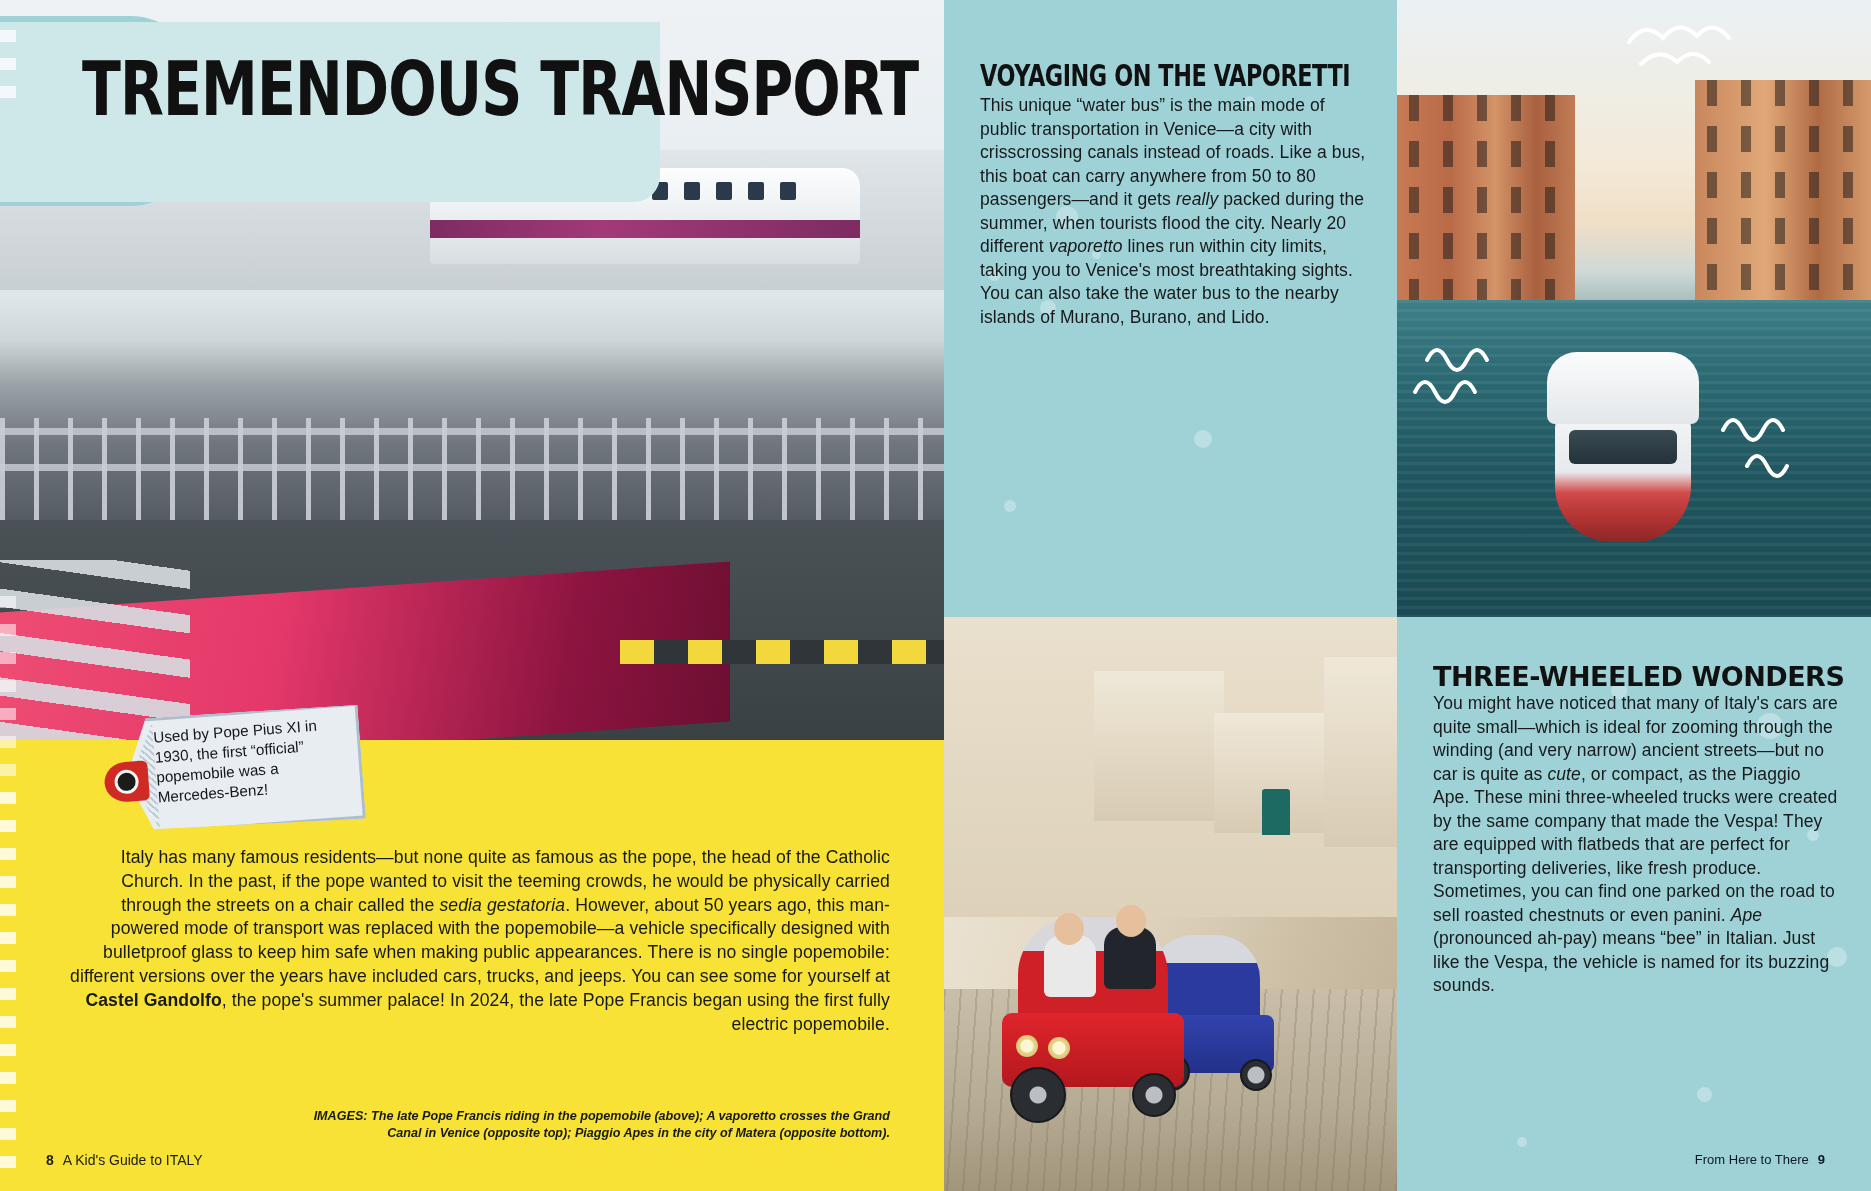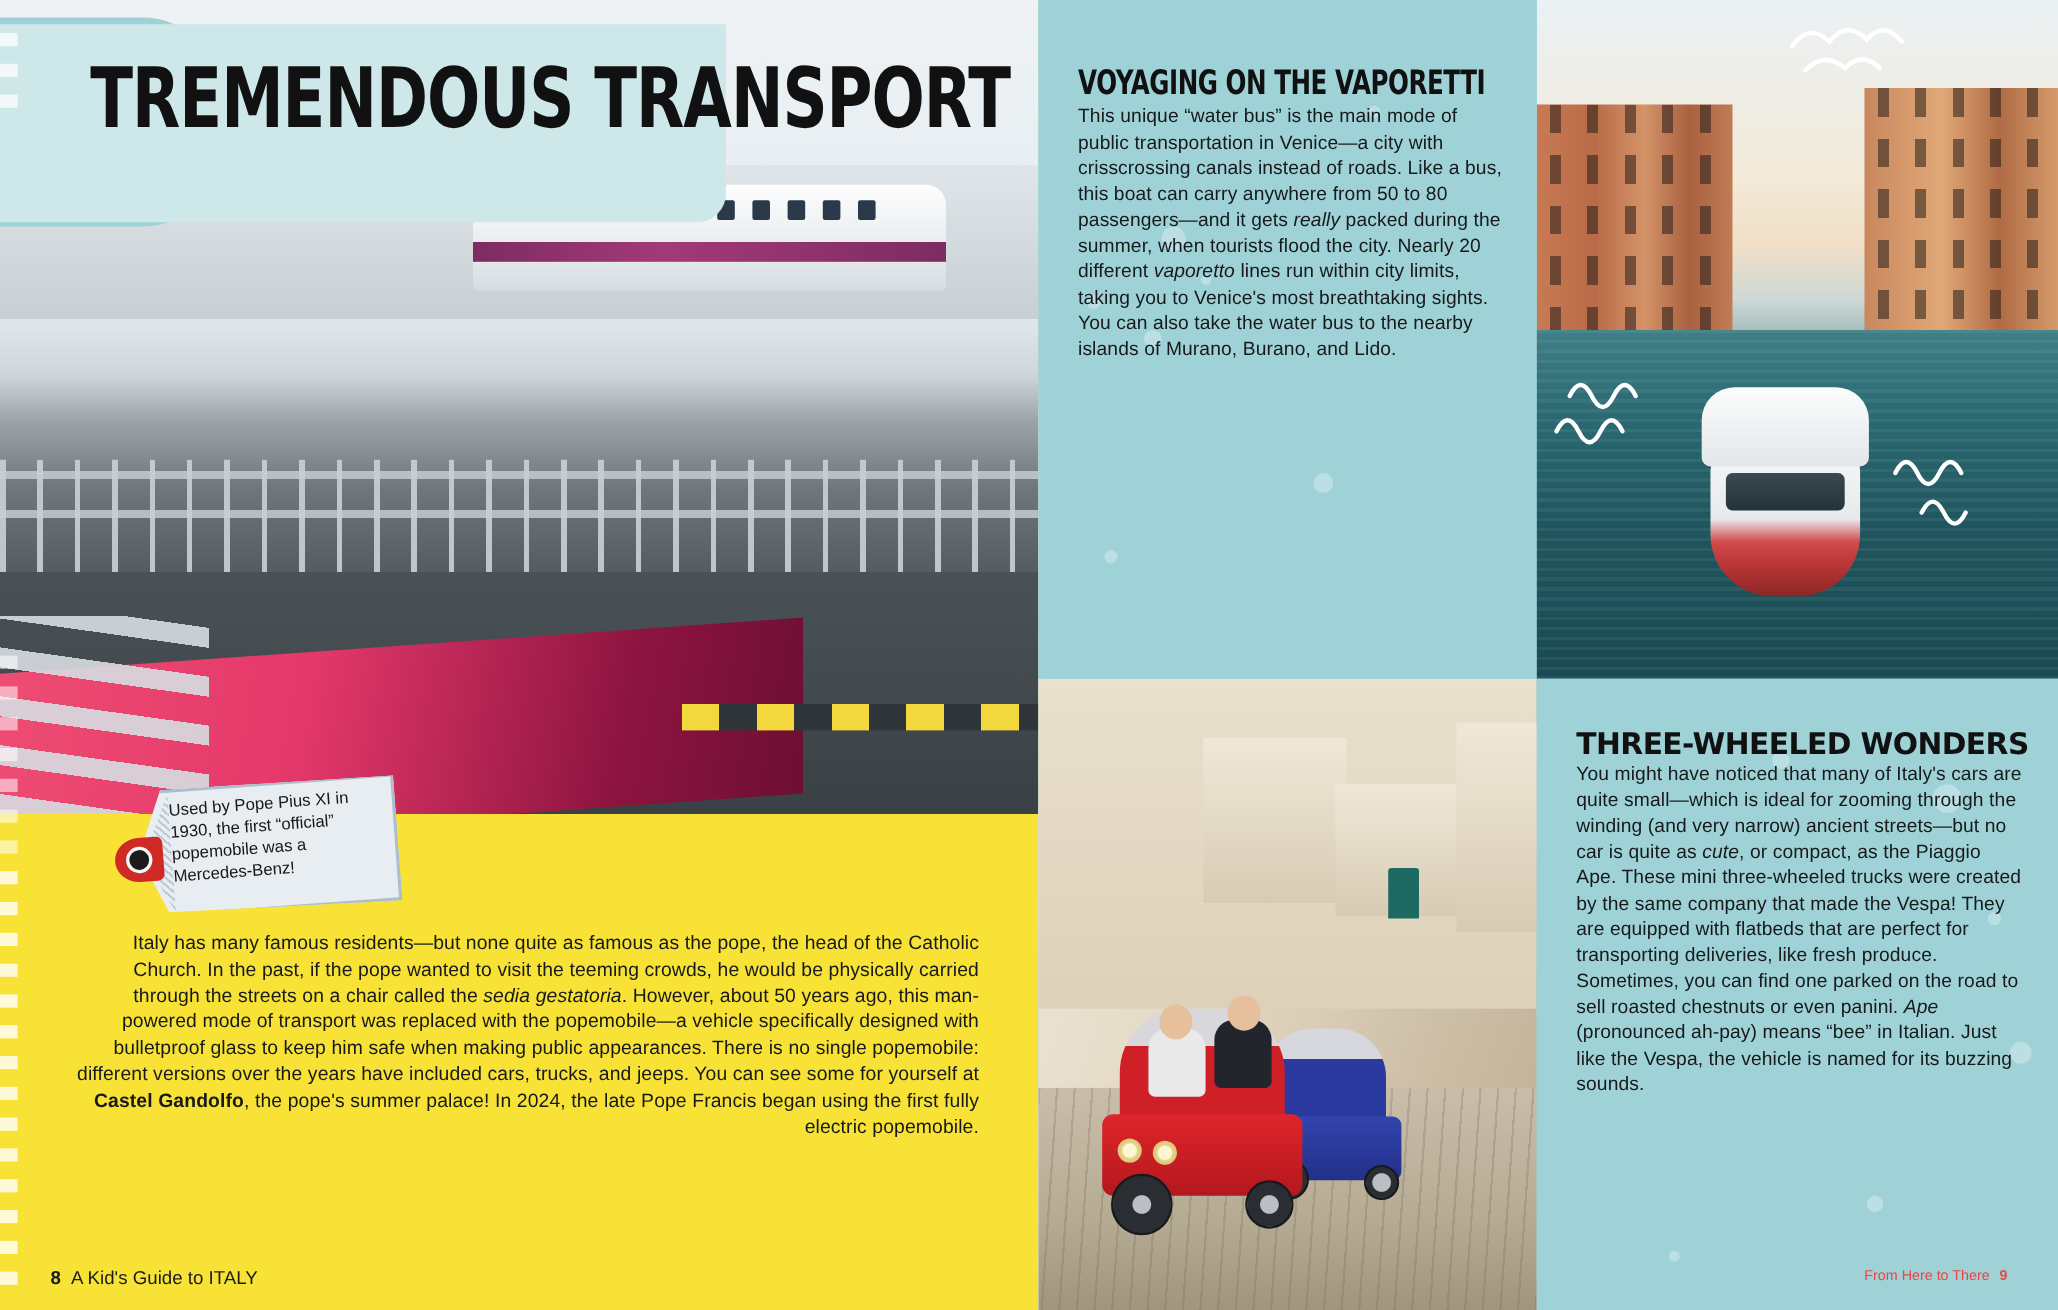--- a/index.html
+++ b/index.html
@@ -331,26 +331,26 @@
   }
   .tag-text {
     position:absolute; left:52px; top:10px; width:196px;
     font-family:"Liberation Sans", sans-serif;
     font-size:15.2px; line-height:1.32; color:#15171a;
   }
 
   
   #footer-left {
     position:absolute; left:46px; top:1152px;
-    font-family:"Liberation Sans", sans-serif; font-size:17px; color:#1a1c1e;
+    font-family:"Liberation Sans", sans-serif; font-size:14px; color:#1a1c1e;
   }
   #footer-left .pageno { font-weight:700; margin-right:9px; }
   #footer-right {
     position:absolute; right:46px; top:1152px;
-    font-family:"Liberation Sans", sans-serif; font-size:13px; color:#ef4444;
+    font-family:"Liberation Sans", sans-serif; font-size:13px; color:#0f172a;
   }
   #footer-right .pageno { font-weight:700; margin-left:9px; }
 </style>
 </head>
 <body>
 
 <div id="spread">
 
   <div class="page-left"></div>
 
@@ -413,20 +413,21 @@
     <div class="tag-shape"></div>
     <div class="tag-hatch"></div>
     <div class="tag-grommet"></div>
     <div class="tag-text">Used by Pope Pius XI in 1930, the first “official” popemobile was a Mercedes-Benz!</div>
   </div>
 
   <div id="popemobile-block">
     <div id="popemobile-body" class="bodytext">Italy has many famous residents—but none quite as famous as the pope, the head of the Catholic Church. In the past, if the pope wanted to visit the teeming crowds, he would be physically carried through the streets on a chair called the <i>sedia gestatoria</i>. However, about 50 years ago, this man-powered mode of transport was replaced with the popemobile—a vehicle specifically designed with bulletproof glass to keep him safe when making public appearances. There is no single popemobile: different versions over the years have included cars, trucks, and jeeps. You can see some for yourself at <b>Castel Gandolfo</b>, the pope's summer palace! In 2024, the late Pope Francis began using the first fully electric popemobile.</div>
   </div>
 
+  <div id="image-credits">IMAGES: The late Pope Francis riding in the popemobile (above); A vaporetto crosses the Grand Canal in Venice (opposite top); Piaggio Apes in the city of Matera (opposite bottom).</div>
 
   <div id="footer-left">
     <span class="pageno">8</span><span>A Kid's Guide to ITALY</span>
   </div>
 
   <div class="page-right"></div>
 
   <div class="panel-vaporetti">
     <div class="bokeh" style="left:112px;top:206px;width:22px;height:22px"></div>
     <div class="bokeh" style="left:44px;top:268px;width:13px;height:13px"></div>

